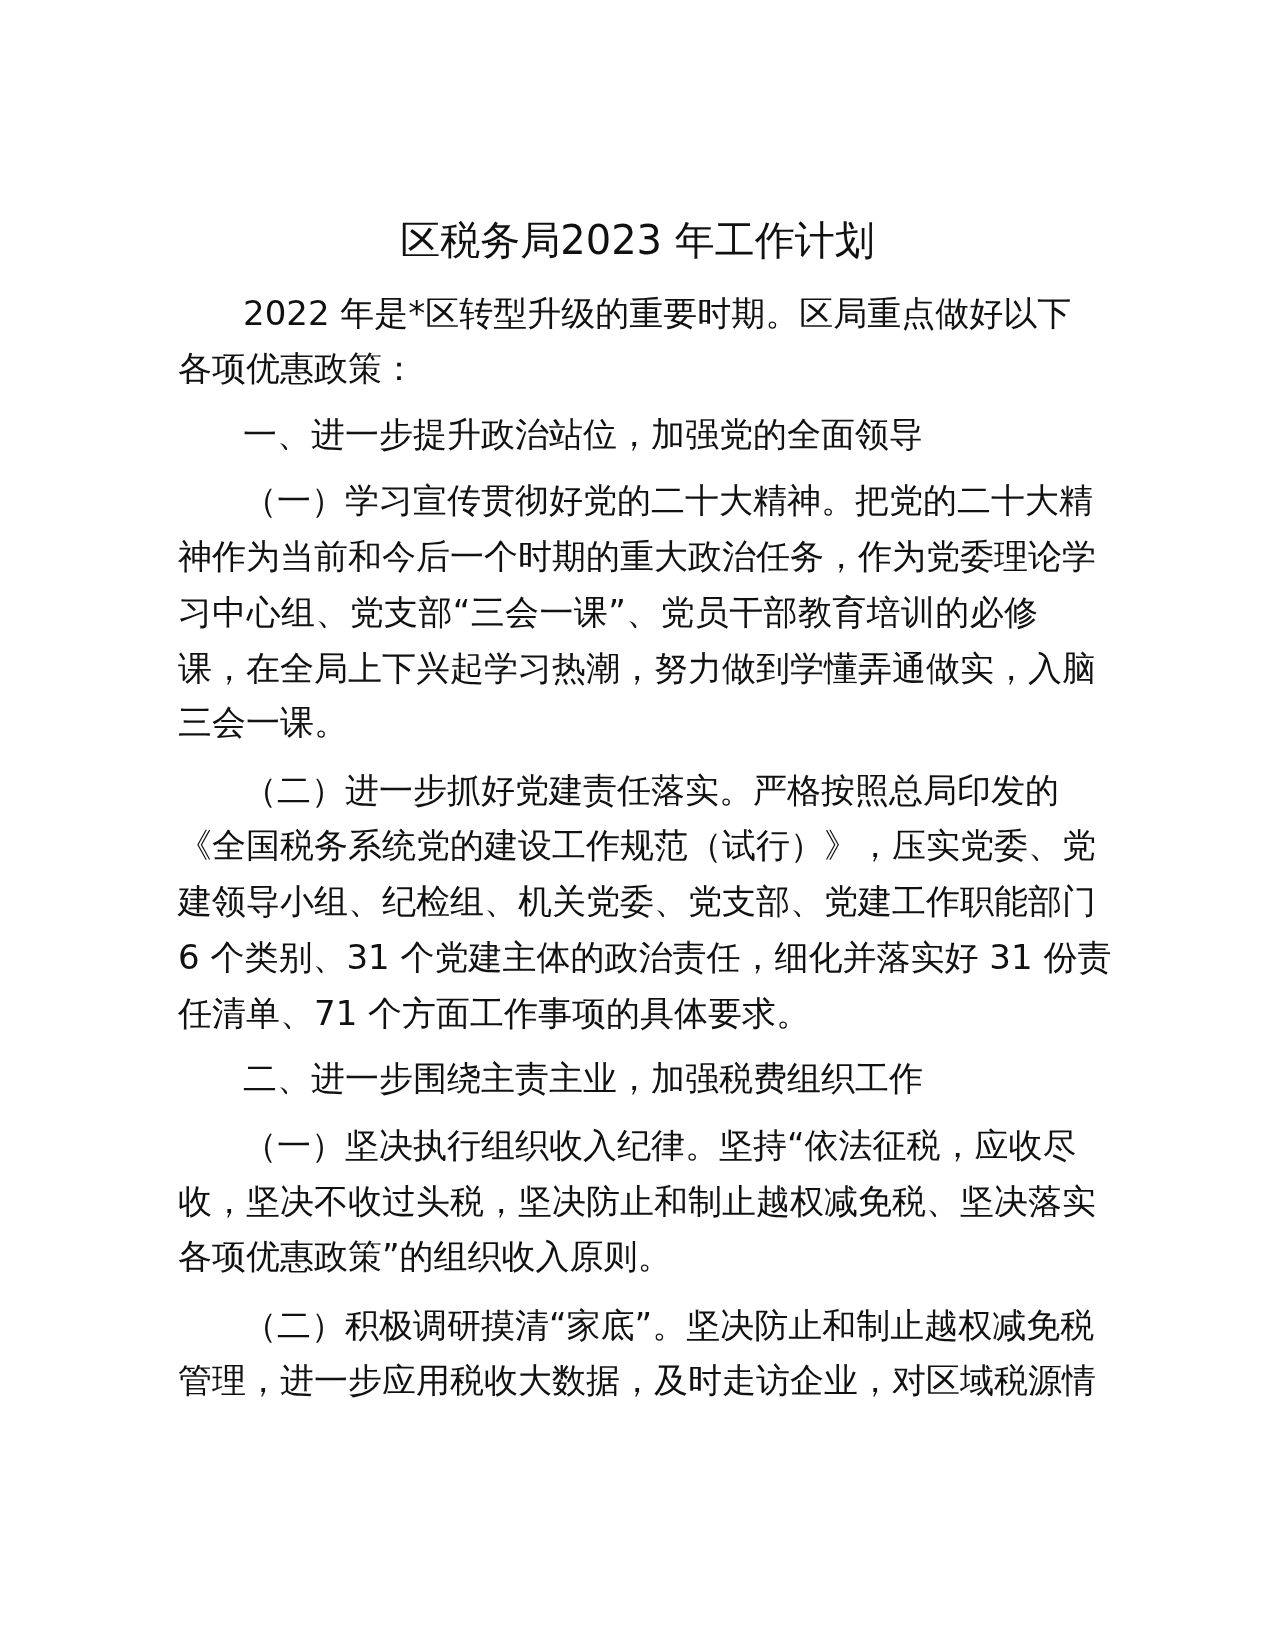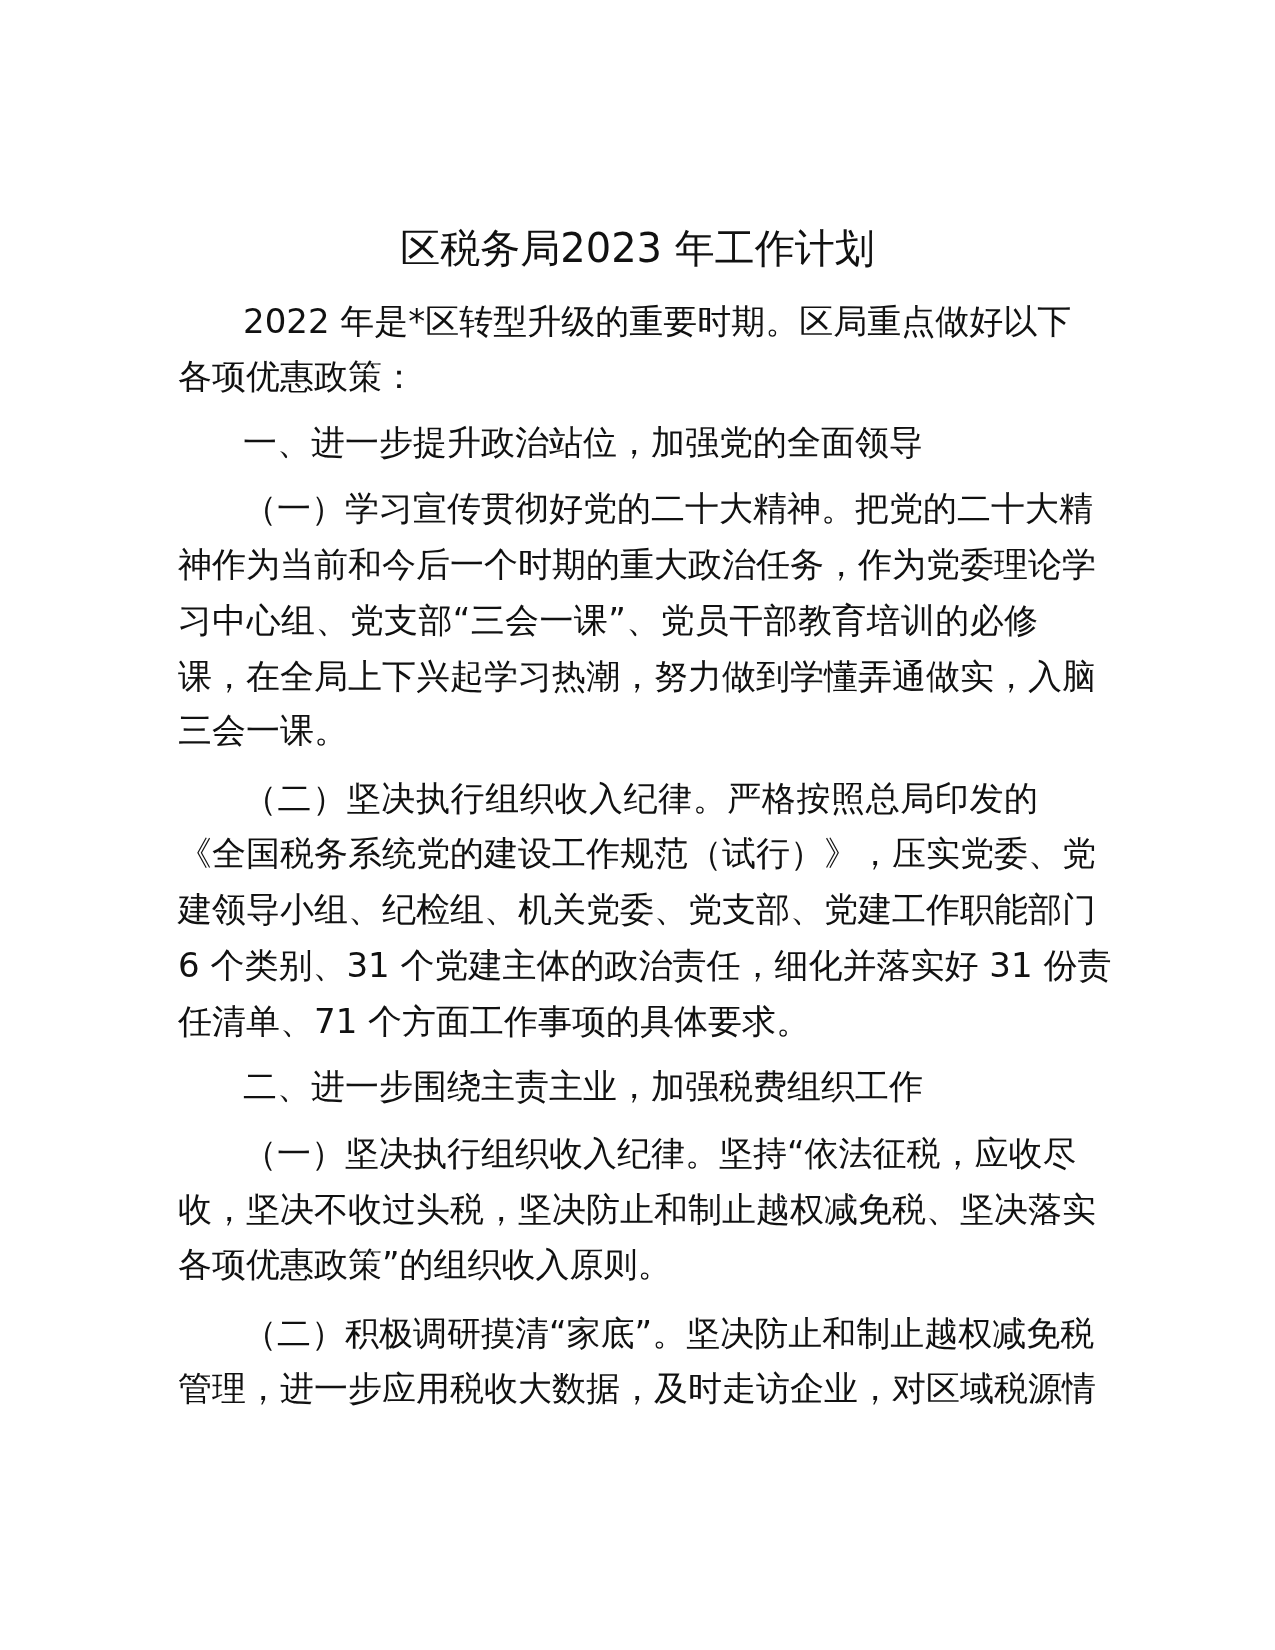--- a/index.html
+++ b/index.html
@@ -10,21 +10,21 @@
     body {
       width: 1275px;
       height: 1650px;
       position: relative;
       overflow: hidden;
       font-family: "DejaVu Sans", "Liberation Sans", sans-serif;
       color: #111111;
     }
     .page {
       position: absolute;
-      left: 0; top: 8px;
+      left: 0; top: 0;
       width: 1275px;
       height: 1251px;
       background: #ffffff;
     }
     .title {
       position: absolute;
       left: 0;
       width: 1275px;
       top: 212px;
       text-align: center;
@@ -58,21 +58,21 @@
   <div class="title">区税务局2023 年工作计划</div>
   <div id="body-lines">
       <div class="line indent" style="top: 293px;">2022 年是*区转型升级的重要时期。区局重点做好以下</div>
       <div class="line last" style="top: 348px;">各项优惠政策：</div>
       <div class="line indent last" style="top: 414px;">一、进一步提升政治站位，加强党的全面领导</div>
       <div class="line indent" style="top: 480px;">（一）学习宣传贯彻好党的二十大精神。把党的二十大精</div>
       <div class="line" style="top: 536px;">神作为当前和今后一个时期的重大政治任务，作为党委理论学</div>
       <div class="line" style="top: 592px;">习中心组、党支部“三会一课”、党员干部教育培训的必修</div>
       <div class="line" style="top: 648px;">课，在全局上下兴起学习热潮，努力做到学懂弄通做实，入脑</div>
       <div class="line last" style="top: 702px;">三会一课。</div>
-      <div class="line indent" style="top: 770px;">（二）坚决执行组织收入纪律。严格按照总局印发的</div>
+      <div class="line indent" style="top: 770px;">（二）进一步抓好党建责任落实。严格按照总局印发的</div>
       <div class="line" style="top: 825px;">《全国税务系统党的建设工作规范（试行）》，压实党委、党</div>
       <div class="line" style="top: 881px;">建领导小组、纪检组、机关党委、党支部、党建工作职能部门</div>
       <div class="line" style="top: 937px;">6 个类别、31 个党建主体的政治责任，细化并落实好 31 份责</div>
       <div class="line last" style="top: 993px;">任清单、71 个方面工作事项的具体要求。</div>
       <div class="line indent last" style="top: 1058px;">二、进一步围绕主责主业，加强税费组织工作</div>
       <div class="line indent" style="top: 1125px;">（一）坚决执行组织收入纪律。坚持“依法征税，应收尽</div>
       <div class="line" style="top: 1181px;">收，坚决不收过头税，坚决防止和制止越权减免税、坚决落实</div>
       <div class="line last" style="top: 1236px;">各项优惠政策”的组织收入原则。</div>
       <div class="line indent" style="top: 1305px;">（二）积极调研摸清“家底”。坚决防止和制止越权减免税</div>
       <div class="line" style="top: 1360px;">管理，进一步应用税收大数据，及时走访企业，对区域税源情</div>

